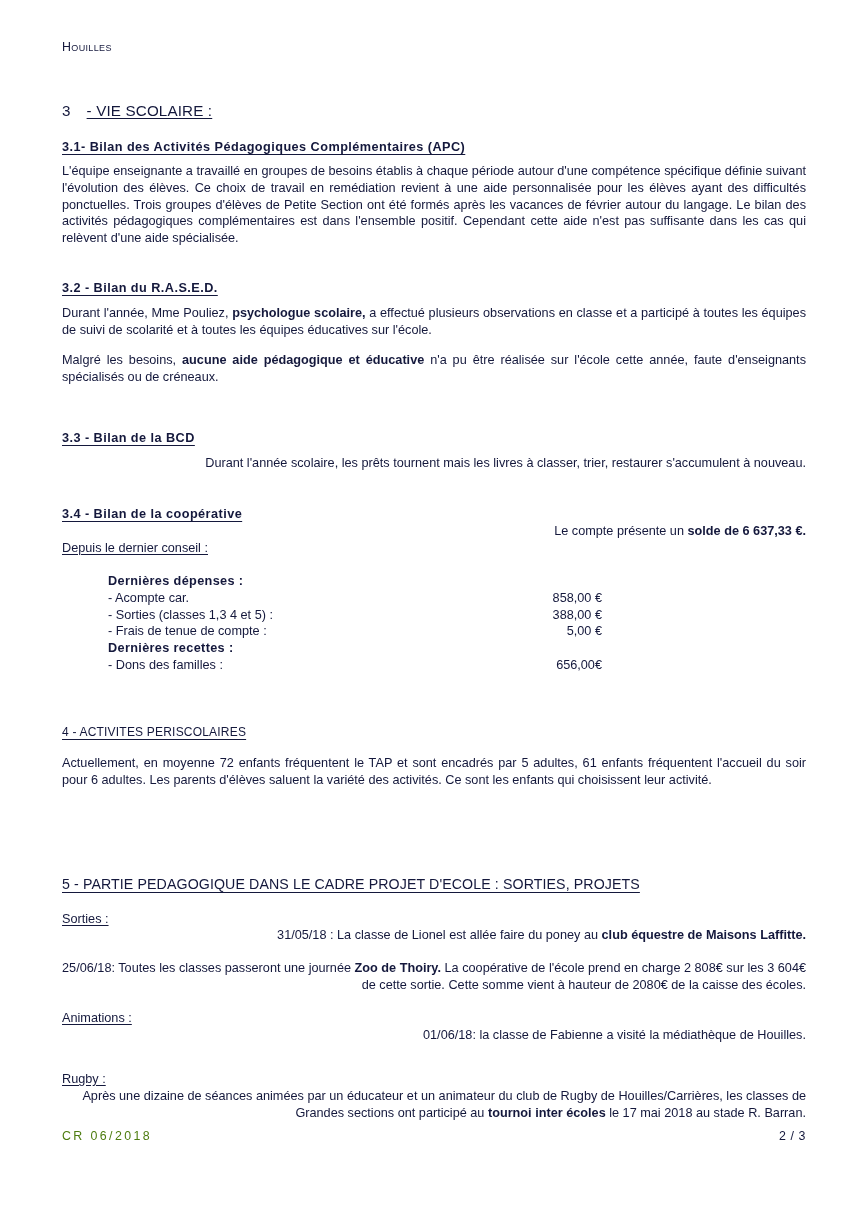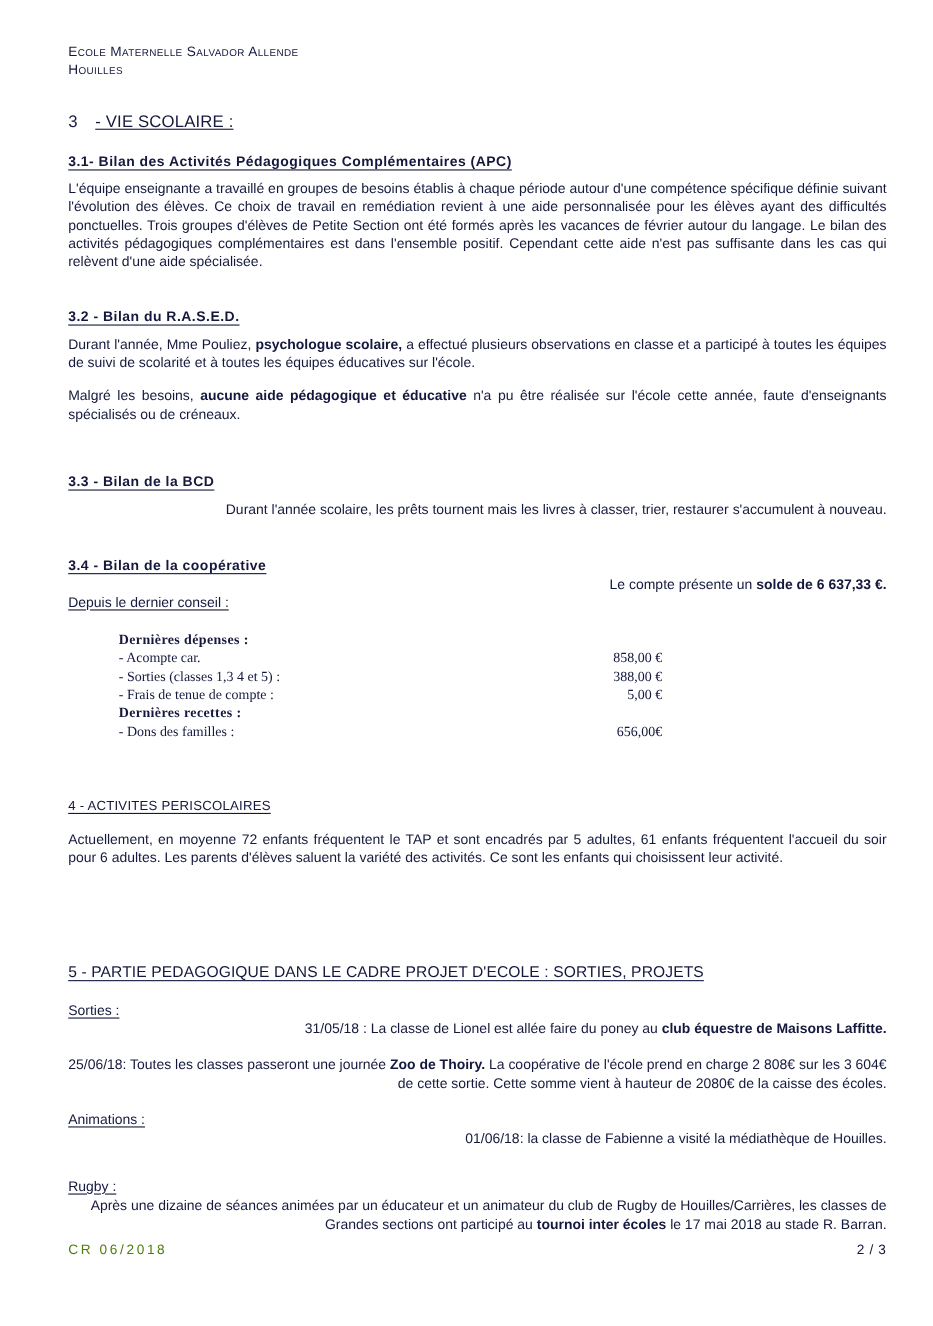--- a/index.html
+++ b/index.html
@@ -136,21 +136,20 @@
     letter-spacing: 0.6px;
   }
 </style>
 </head>
 <body>
 
 <div class="page">
   <div class="sheet">
 
     <div class="letterhead">
-      <div>Ecole Maternelle Salvador Allende</div>
       <div>Houilles</div>
     </div>
 
     <div class="blk h-major" style="top:101px;">
       <span class="num">3</span><span class="u">- VIE SCOLAIRE :</span>
     </div>
 
     <div class="blk h-sub" style="top:139px;">3.1- Bilan des Activités Pédagogiques Complémentaires (APC)</div>
     <div class="blk para" style="top:163px;">L'équipe enseignante a travaillé en groupes de besoins établis à chaque période autour d'une compétence spécifique définie suivant l'évolution des élèves. Ce choix de travail en remédiation revient à une aide personnalisée pour les élèves ayant des difficultés ponctuelles. Trois groupes d'élèves de Petite Section ont été formés après les vacances de février autour du langage. Le bilan des activités pédagogiques complémentaires est dans l'ensemble positif. Cependant cette aide n'est pas suffisante dans les cas qui relèvent d'une aide spécialisée.</div>
 
@@ -158,21 +157,21 @@
     <div class="blk para" style="top:305px;"><span>Durant l'année, Mme Pouliez, </span><b>psychologue scolaire,</b><span> a effectué plusieurs observations en classe et a participé à toutes les équipes de suivi de scolarité et à toutes les équipes éducatives sur l'école.</span></div>
     <div class="blk para" style="top:352px;"><span>Malgré les besoins, </span><b>aucune aide pédagogique et éducative</b><span> n'a pu être réalisée sur l'école cette année, faute d'enseignants spécialisés ou de créneaux.</span></div>
 
     <div class="blk h-sub" style="top:430px;">3.3 - Bilan de la BCD</div>
     <div class="blk para nojust" style="top:455px;">Durant l'année scolaire, les prêts tournent mais les livres à classer, trier, restaurer s'accumulent à nouveau.</div>
 
     <div class="blk h-sub" style="top:506px;">3.4 - Bilan de la coopérative</div>
     <div class="blk para nojust" style="top:523px;"><span>Le compte présente un </span><b>solde de 6 637,33 €.</b></div>
     <div class="blk h-inline-u" style="top:540px;">Depuis le dernier conseil :</div>
 
-    <div class="money-list" style="top:573px;font-family:Liberation Serif, serif;">
+    <div class="money-list" style="top:573px;">
       <div class="money-head">Dernières dépenses :</div>
 
       <div class="money-row">
         <span class="lbl">- Acompte car.</span>
         <span class="amt">858,00 €</span>
       </div>
       <div class="money-row">
         <span class="lbl">- Sorties (classes 1,3 4 et 5) :</span>
         <span class="amt">388,00 €</span>
       </div>

